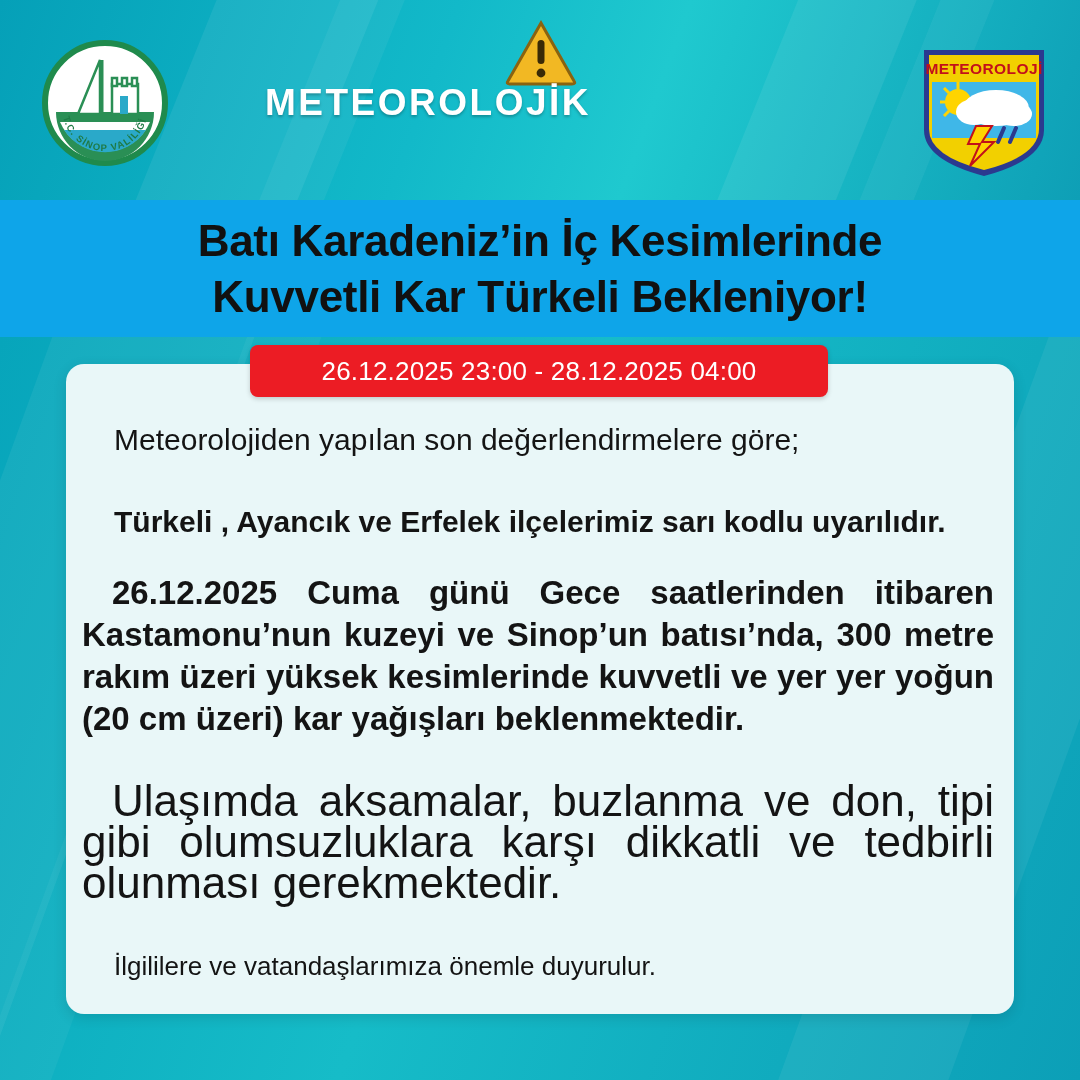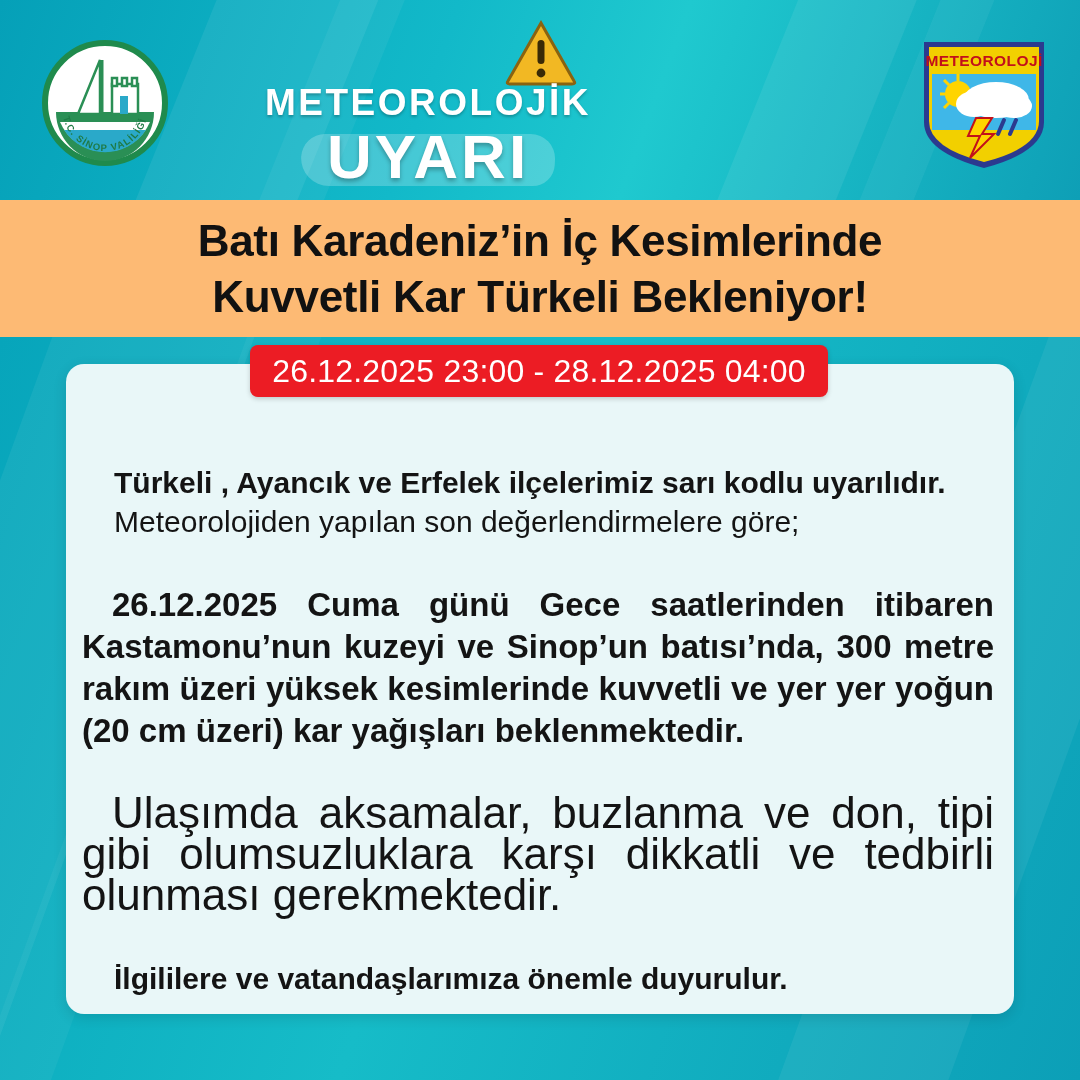--- a/index.html
+++ b/index.html
@@ -54,27 +54,27 @@
     position:relative;font-size:62px;font-weight:bold;color:#ffffff;
     letter-spacing:3px;line-height:62px;
     text-shadow:0 3px 4px rgba(0,0,0,0.28);
   }
 
   
   .logo-left{
     position:absolute;left:40px;top:38px;width:130px;height:130px;
   }
   .logo-right{
-    position:absolute;right:30px;top:36px;width:132px;height:136px;
+    position:absolute;right:30px;top:44px;width:132px;height:136px;
   }
 
   
   .title-band{
     position:absolute;left:0;top:200px;width:1080px;height:137px;
-    background:#fdba74;
+    background:#0ea5e9;
     display:flex;align-items:center;justify-content:center;
     flex-direction:column;
   }
   .title-band .t-line{
     font-size:44px;font-weight:bold;color:#111111;line-height:56px;
     text-align:center;letter-spacing:-0.3px;
   }
 
   
   .body-bg{
@@ -96,21 +96,21 @@
     background:#e9f7f8;
     border-radius:18px;
     box-shadow:0 4px 14px rgba(0,0,0,0.12);
   }
 
   .date-pill{
     position:absolute;left:250px;top:345px;width:578px;height:52px;
     background:#ec1c24;
     border-radius:8px;
     display:flex;align-items:center;justify-content:center;
-    color:#ffffff;font-size:32px;font-weight:400;letter-spacing:0.2px;
+    color:#ffffff;font-size:26px;font-weight:400;letter-spacing:0.2px;
     box-shadow:0 2px 5px rgba(0,0,0,0.18);
   }
 
   .content{
     position:absolute;left:76px;top:420px;width:928px;
     padding:0 0 0 0;
   }
   .p{
     color:#141414;
     margin:0 0 0 0;
@@ -128,35 +128,35 @@
     font-size:30px;
     margin-top:43px;
   }
   .p.main{
     font-weight:bold;
     font-size:33px;
     line-height:42px;
     text-align:justify;
     text-align-last:left;
     padding:0 10px 0 6px;
-    margin-top:43px;
+    margin-top:31px;
     text-indent:30px;
   }
   .p.caution{
     font-size:44px;
     line-height:41px;
     text-align:justify;
     text-align-last:left;
     padding:0 10px 0 6px;
     margin-top:40px;
     text-indent:30px;
   }
   .p.closing{
-    font-weight:bold;
-    font-size:30px;
+    font-weight:normal;
+    font-size:26px;
     padding-left:38px;
     margin-top:44px;
   }
 </style>
 </head>
 <body>
 
 <div class="header">
   <div class="hdr-diag d1"></div>
   <div class="hdr-diag d2"></div>
@@ -166,23 +166,20 @@
   <div class="warn-tri">
     <svg width="72" height="66" viewBox="0 0 72 66">
       <path d="M36 3 L69 61 Q71 64 67 64 L5 64 Q1 64 3 61 Z" fill="#f2b823" stroke="#8a6310" stroke-width="3"></path>
       <rect x="32.5" y="20" width="7" height="24" rx="3.5" fill="#3a2a06"></rect>
       <circle cx="36" cy="53" r="4.4" fill="#3a2a06"></circle>
     </svg>
   </div>
 
   <div class="hdr-title-wrap">
     <div class="meteorolojik">METEOROLOJİK</div>
-    <div class="uyari-brush">
-      <div class="uyari">UYARI</div>
-    </div>
   </div>
 
   <div class="logo-left">
     <svg width="130" height="130" viewBox="0 0 130 130">
       <circle cx="65" cy="65" r="62" fill="#ffffff"></circle>
       <circle cx="65" cy="65" r="60" fill="none" stroke="#1f8a4c" stroke-width="6"></circle>
       <circle cx="65" cy="65" r="49" fill="#ffffff"></circle>
       <path d="M16 74 a49 49 0 0 0 98 0 z" fill="#2a8f55"></path>
       <path d="M20 84 a49 49 0 0 0 90 0 z" fill="#ffffff"></path>
       <path d="M24 92 a49 49 0 0 0 82 0 z" fill="#2aa9c9"></path>
@@ -240,18 +237,18 @@
   <div class="body-diag b1"></div>
   <div class="body-diag b2"></div>
   <div class="body-diag b3"></div>
 </div>
 
 <div class="card"></div>
 
 <div class="date-pill">26.12.2025 23:00 - 28.12.2025 04:00</div>
 
 <div class="content">
+  <p class="p intro">Meteorolojiden yapılan son değerlendirmelere göre;</p>
   <p class="p yellow-code">Türkeli , Ayancık ve Erfelek ilçelerimiz sarı kodlu uyarılıdır.</p>
-  <p class="p intro">Meteorolojiden yapılan son değerlendirmelere göre;</p>
   <p class="p main">26.12.2025 Cuma günü Gece saatlerinden itibaren Kastamonu’nun kuzeyi ve Sinop’un batısı’nda, 300 metre rakım üzeri yüksek kesimlerinde kuvvetli ve yer yer yoğun (20 cm üzeri) kar yağışları beklenmektedir.</p>
   <p class="p caution">Ulaşımda aksamalar, buzlanma ve don, tipi gibi olumsuzluklara karşı dikkatli ve tedbirli olunması gerekmektedir.</p>
   <p class="p closing">İlgililere ve vatandaşlarımıza önemle duyurulur.</p>
 </div>
 
 </body></html>

